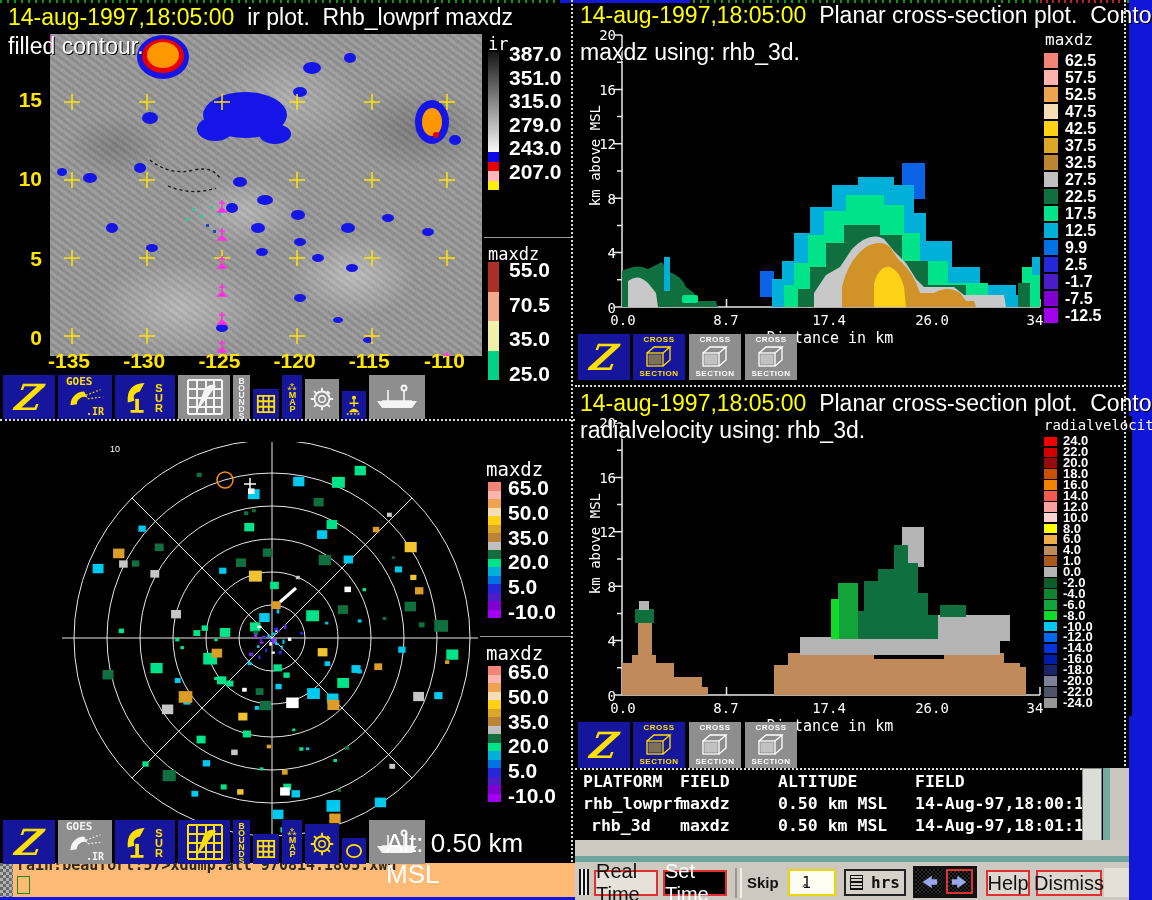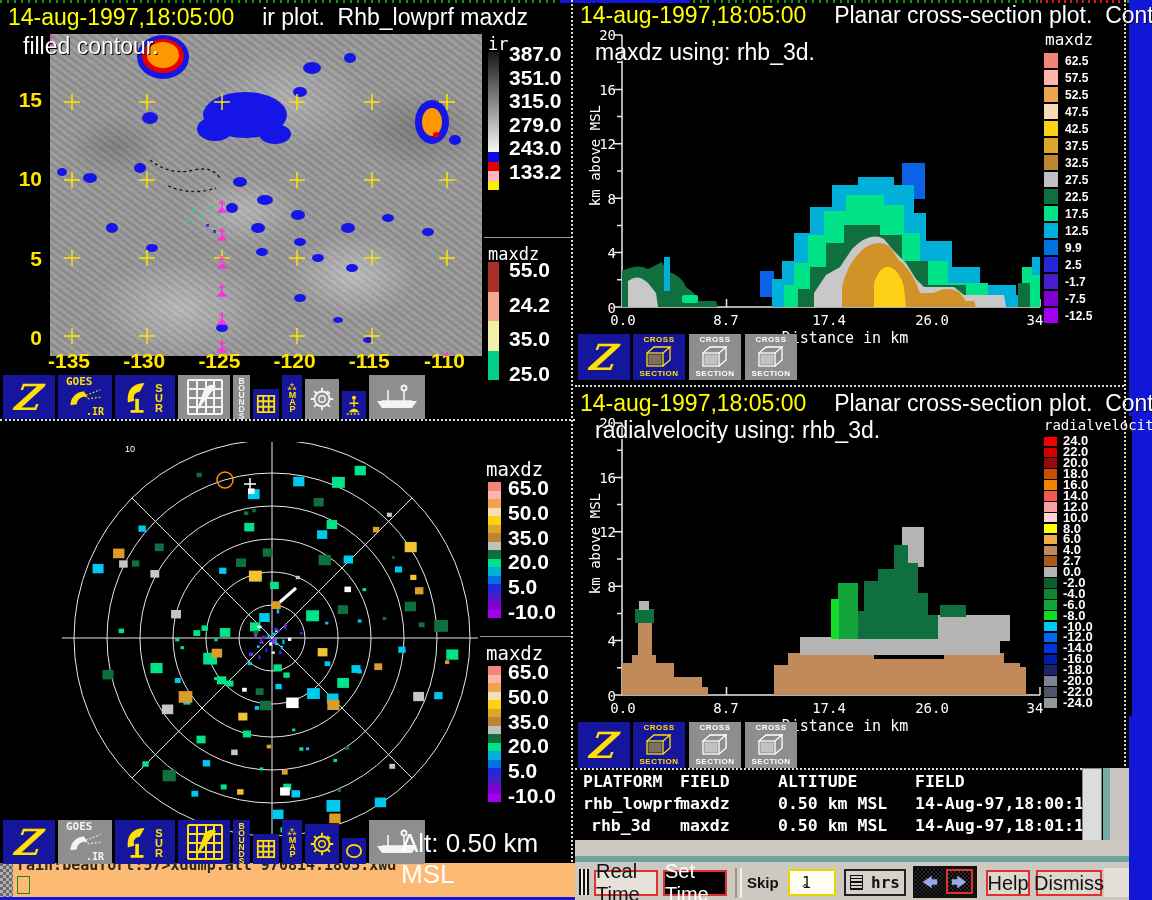--- a/index.html
+++ b/index.html
@@ -1,31 +1,31 @@
 <!DOCTYPE html>
 <html><head>
 <meta charset="utf-8">
 <style>
   html,body{margin:0;padding:0;background:#000;}
   #page{position:relative;width:1152px;height:900px;background:#000;overflow:hidden;
         font-family:"Liberation Sans",sans-serif;}
   .abs{position:absolute;}
   .mono{font-family:"DejaVu Sans Mono",monospace;}
   .ttime{color:#ffff00;}
-  .twhite{color:#fff;padding-left:15px;}
+  .twhite{color:#fff;}
   .title{font-size:23px;letter-spacing:0;white-space:pre;z-index:8;text-shadow:1px 1px 0 #000;}
   
   .cbpanel{background:#000;z-index:6;}
   .cbhdr{font-family:"DejaVu Sans Mono",monospace;color:#fff;font-size:17px;}
   .cb-row{display:flex;align-items:center;}
   .cb-sw{display:inline-block;}
   .cb-lb{color:#fff;font-weight:700;}
   .rows16 .cb-row{height:17px;}
   .rows16 .cb-sw{width:14px;height:15px;margin-right:7px;}
-  .rows16 .cb-lb{font-size:12px;}
+  .rows16 .cb-lb{font-size:16px;}
   .rows25 .cb-row{height:10.9px;}
   .rows25 .cb-sw{width:13px;height:9.5px;margin-right:6px;}
   .rows25 .cb-lb{font-size:13px;line-height:10px;}
   .stackcol{display:flex;flex-direction:column;}
   .stackcol>i{flex:1;}
   .spreadcol{display:flex;flex-direction:column;justify-content:space-between;}
   .spreadcol>span{color:#fff;font-weight:700;font-size:21px;line-height:20px;}
   .spreadrow{display:flex;justify-content:space-between;}
   
   .ytickcol{display:flex;flex-direction:column;justify-content:space-between;text-align:right;}
@@ -188,33 +188,33 @@
           <i style="background: rgb(232, 0, 0);"></i>
           <i style="background: rgb(255, 182, 193);"></i>
           <i style="background: rgb(255, 238, 0);"></i>
         </div>
       <div class="abs spreadcol" style="left:27px;top:16px;height:138px;">
           <span>387.0</span>
           <span>351.0</span>
           <span>315.0</span>
           <span>279.0</span>
           <span>243.0</span>
-          <span>133.2</span>
+          <span>207.0</span>
         </div>
       <div class="abs" style="left:2px;top:209px;width:88px;border-top:1px solid #999;"></div>
       <div class="abs cbhdr" style="left:6px;top:216px;">maxdz</div>
       <div class="abs stackcol" style="left:6px;top:234px;width:11px;height:118px;">
           <i style="background: rgb(168, 48, 40);"></i>
           <i style="background: rgb(244, 169, 140);"></i>
           <i style="background: rgb(240, 240, 168);"></i>
           <i style="background: rgb(0, 208, 136);"></i>
         </div>
       <div class="abs spreadcol" style="left:27px;top:232px;height:124px;">
           <span>55.0</span>
-          <span>24.2</span>
+          <span>70.5</span>
           <span>35.0</span>
           <span>25.0</span>
         </div>
     </div>
 
     <div class="abs tbar" style="left:3px;top:373px;height:46px;">
         <div class="tb blue" style="width: 52px;">
           <span class="zch">Z</span>
         </div>
         <div class="tb blue" style="width: 54px;">
@@ -849,21 +849,21 @@
           <div class="cb-row">
             <span class="cb-sw" style="background: rgb(238, 173, 73);"></span>
             <span class="cb-lb">6.0</span>
           </div>
           <div class="cb-row">
             <span class="cb-sw" style="background: rgb(192, 138, 90);"></span>
             <span class="cb-lb">4.0</span>
           </div>
           <div class="cb-row">
             <span class="cb-sw" style="background: rgb(168, 90, 30);"></span>
-            <span class="cb-lb">2.7</span>
+            <span class="cb-lb">1.0</span>
           </div>
           <div class="cb-row">
             <span class="cb-sw" style="background: rgb(180, 180, 180);"></span>
             <span class="cb-lb">0.0</span>
           </div>
           <div class="cb-row">
             <span class="cb-sw" style="background: rgb(14, 92, 42);"></span>
             <span class="cb-lb">-2.0</span>
           </div>
           <div class="cb-row">

